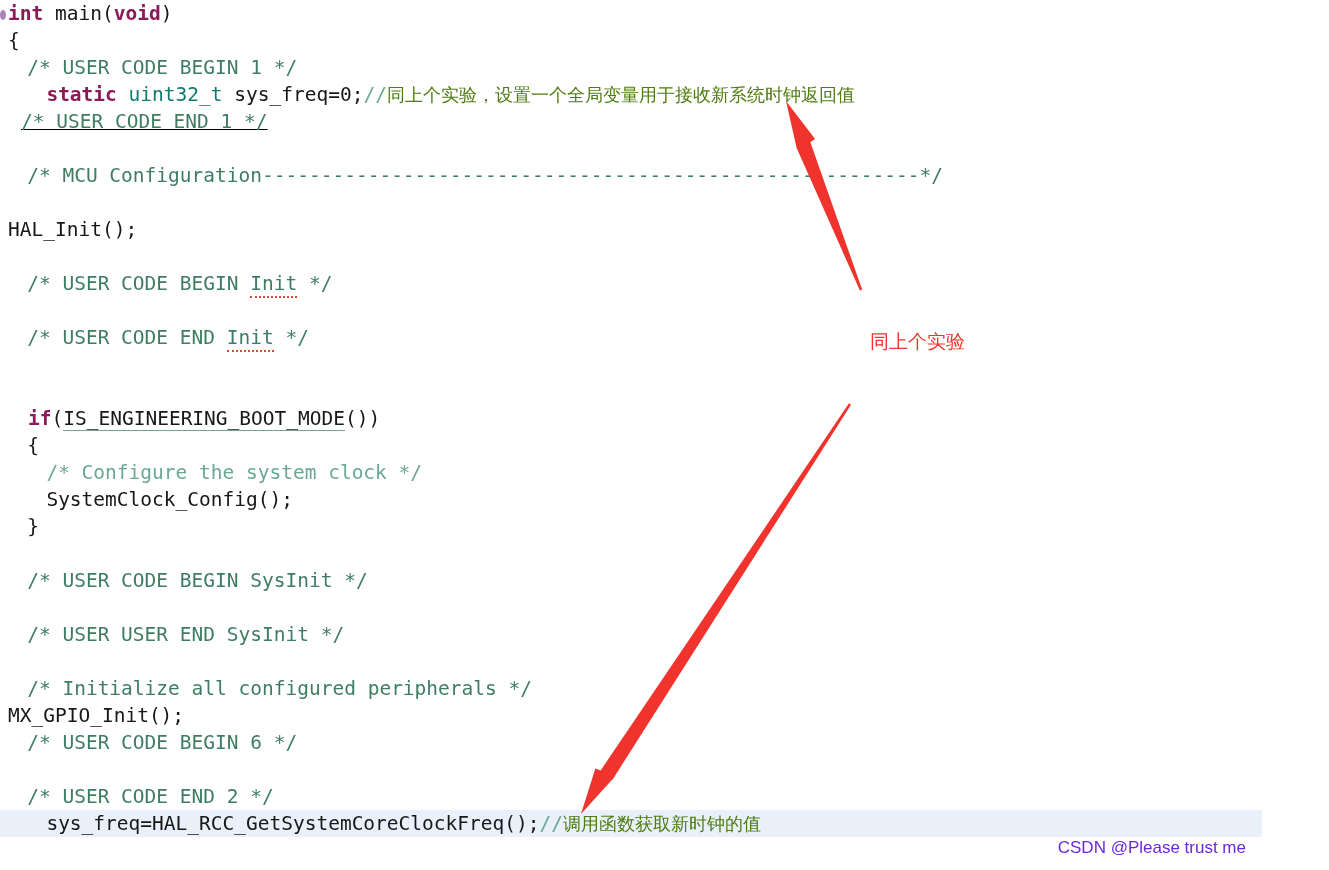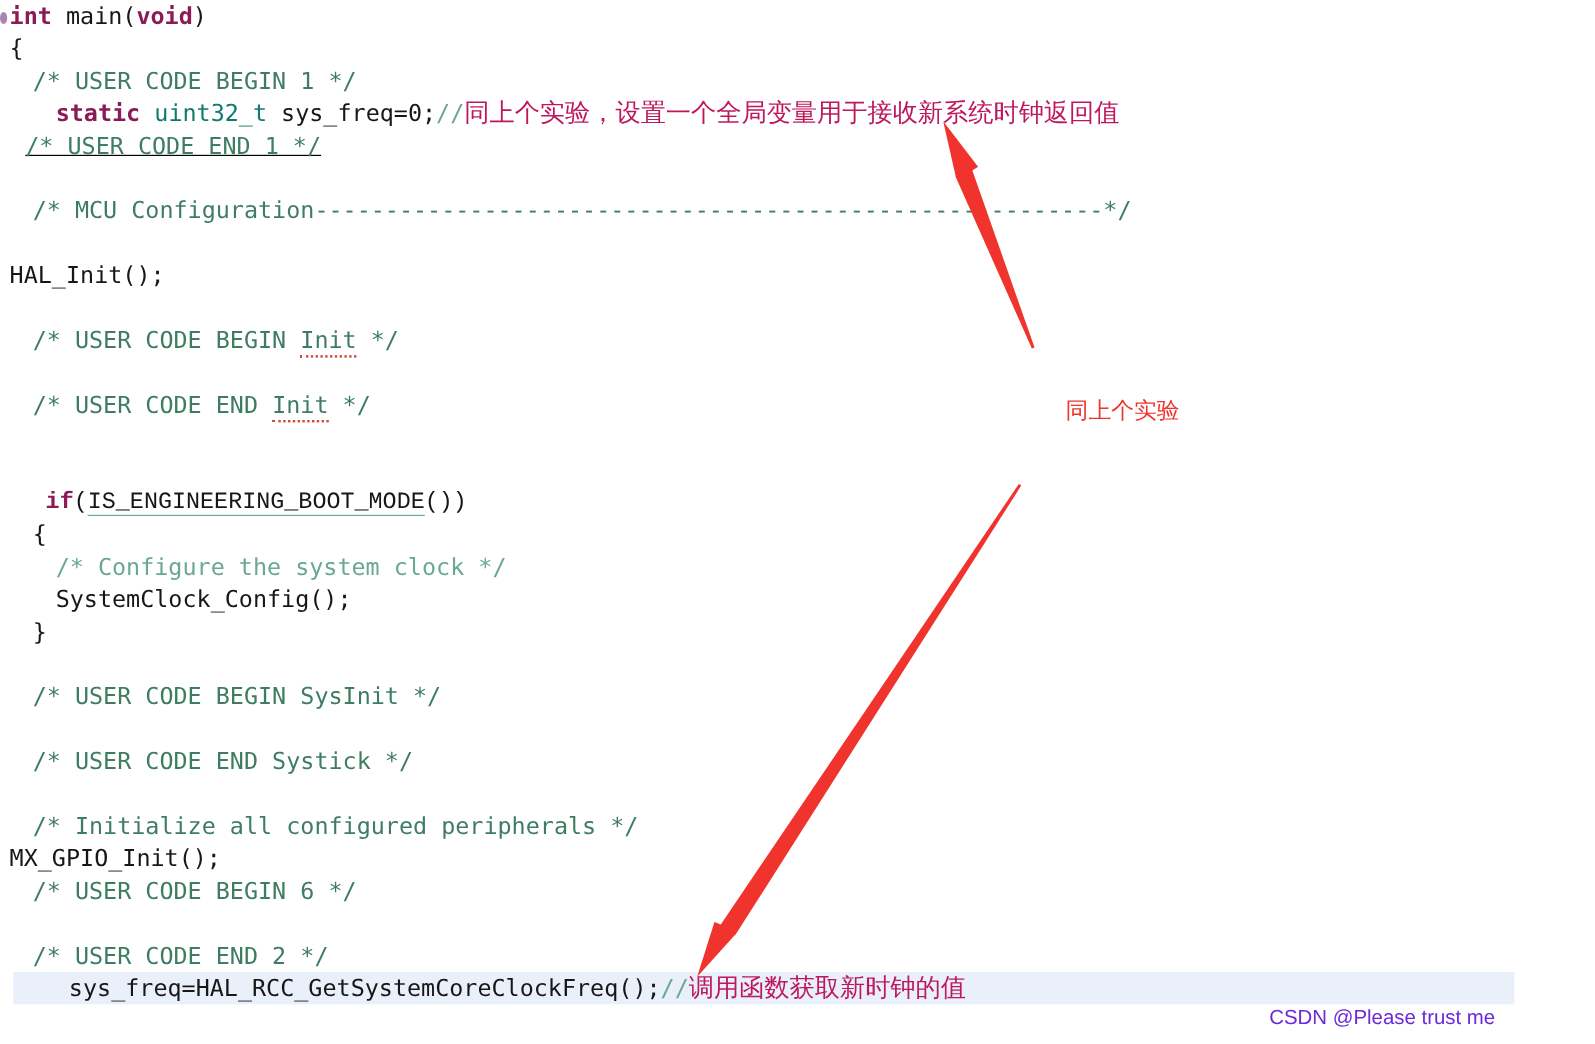--- a/index.html
+++ b/index.html
@@ -40,21 +40,21 @@
     letter-spacing: 0px;
   }
   .line.hl {
     background: #e9f0f9;
   }
   .kw      { color: #8b1a56; font-weight: bold; }
   .type    { color: #0f7a6e; }
   .plain   { color: #171717; }
   .cmt     { color: #3f7d63; }
   .cmt2    { color: #6aa894; }
-  .cmtcjk  { color: #be185d; font-family: Liberation Mono, monospace; font-size: 21px; }
+  .cmtcjk  { color: #4d7c0f; font-family: Liberation Mono, monospace; font-size: 18px; }
   .spell {
     text-decoration: none;
     border-bottom: 2px dotted #d04a3a;
     padding-bottom: 1px;
   }
   .uline {
     border-bottom: 1px solid #6aa894;
   }
   
   #gutter-mark {
@@ -110,46 +110,46 @@
       <div class="line" style="padding-left: 8px;">&nbsp;</div>
       <div class="line" style="padding-left: 27.2px;"><span class="cmt">/* MCU Configuration--------------------------------------------------------*/</span></div>
       <div class="line" style="padding-left: 8px;">&nbsp;</div>
       <div class="line" style="padding-left: 8px;"><span class="plain">HAL_Init();</span></div>
       <div class="line" style="padding-left: 8px;">&nbsp;</div>
       <div class="line" style="padding-left: 27.2px;"><span class="cmt">/* USER CODE BEGIN </span><span class="cmt spell">Init</span><span class="cmt"> */</span></div>
       <div class="line" style="padding-left: 8px;">&nbsp;</div>
       <div class="line" style="padding-left: 27.2px;"><span class="cmt">/* USER CODE END </span><span class="cmt spell">Init</span><span class="cmt"> */</span></div>
       <div class="line" style="padding-left: 8px;">&nbsp;</div>
       <div class="line" style="padding-left: 8px;">&nbsp;</div>
-      <div class="line" style="padding-left: 38px; font-family: Liberation Mono, monospace;"><span class="kw">if</span><span class="plain">(</span><span class="plain uline">IS_ENGINEERING_BOOT_MODE</span><span class="plain">())</span></div>
+      <div class="line" style="padding-left: 28px;"><span class="kw">if</span><span class="plain">(</span><span class="plain uline">IS_ENGINEERING_BOOT_MODE</span><span class="plain">())</span></div>
       <div class="line" style="padding-left: 27.2px;"><span class="plain">{</span></div>
       <div class="line" style="padding-left: 46.4px;"><span class="cmt2">/* Configure the system clock */</span></div>
       <div class="line" style="padding-left: 46.4px;"><span class="plain">SystemClock_Config();</span></div>
       <div class="line" style="padding-left: 27.2px;"><span class="plain">}</span></div>
       <div class="line" style="padding-left: 8px;">&nbsp;</div>
       <div class="line" style="padding-left: 27.2px;"><span class="cmt">/* USER CODE BEGIN SysInit */</span></div>
       <div class="line" style="padding-left: 8px;">&nbsp;</div>
-      <div class="line" style="padding-left: 27.2px;"><span class="cmt">/* USER CODE END Systick */</span></div>
+      <div class="line" style="padding-left: 27.2px;"><span class="cmt">/* USER USER END SysInit */</span></div>
       <div class="line" style="padding-left: 8px;">&nbsp;</div>
       <div class="line" style="padding-left: 27.2px;"><span class="cmt">/* Initialize all configured peripherals */</span></div>
       <div class="line" style="padding-left: 8px;"><span class="plain">MX_GPIO_Init();</span></div>
       <div class="line" style="padding-left: 27.2px;"><span class="cmt">/* USER CODE BEGIN 6 */</span></div>
       <div class="line" style="padding-left: 8px;">&nbsp;</div>
       <div class="line" style="padding-left: 27.2px;"><span class="cmt">/* USER CODE END 2 */</span></div>
-      <div class="line hl" style="padding-left: 46.4px; margin-left: 11px;"><span class="plain">sys_freq=HAL_RCC_GetSystemCoreClockFreq();</span><span class="cmt2">//</span><span class="cmtcjk">调用函数获取新时钟的值</span></div>
+      <div class="line hl" style="padding-left: 46.4px;"><span class="plain">sys_freq=HAL_RCC_GetSystemCoreClockFreq();</span><span class="cmt2">//</span><span class="cmtcjk">调用函数获取新时钟的值</span></div>
     </div>
 
   <svg id="arrow-layer" viewBox="0 0 1329 870" xmlns="http://www.w3.org/2000/svg">
       <g>
         <polygon points="862.1153888534036,289.5573853756335 809.9380742678211,140.99023131151256 795.9957136002765,146.52291411609372 859.8846111465964,290.4426146243665" fill="#f0332c"></polygon>
         <polygon points="786,101 815.0502731792541,138.9615809498328 806.725429785961,144.41680619514983 796.3210353491859,146.3938181839868" fill="#f0332c"></polygon>
       </g>
       <g>
         <polygon points="848.9966723557596,403.3417191797545 599.9633003329087,771.4248518442519 612.5048958859132,779.6533620973207 851.0033276442404,404.6582808202455" fill="#f0332c"></polygon>
         <polygon points="581,814 595.364715296807,768.4077314181267 604.6138871066692,772.0840503422208 612.2122586563431,779.4613635247491" fill="#f0332c"></polygon>
       </g>
     </svg>
 
-  <div class="annotation-text" id="annotation-label" style="left:888px; top:329px;">同上个实验</div>
+  <div class="annotation-text" id="annotation-label" style="left:870px; top:329px;">同上个实验</div>
 
   <div id="watermark">CSDN @Please trust me</div>
 
 </div>
 
 </body></html>

